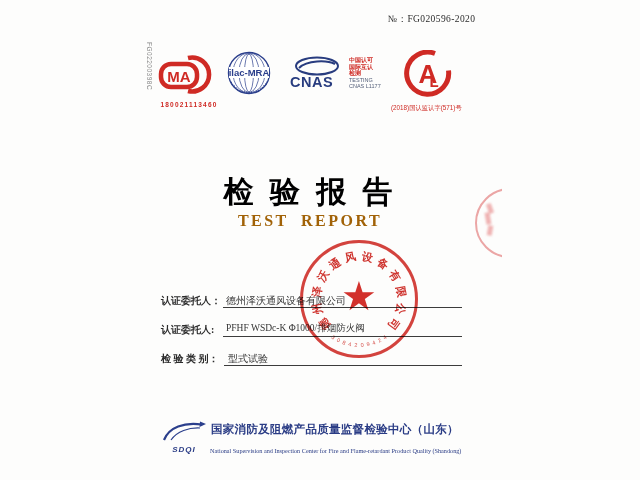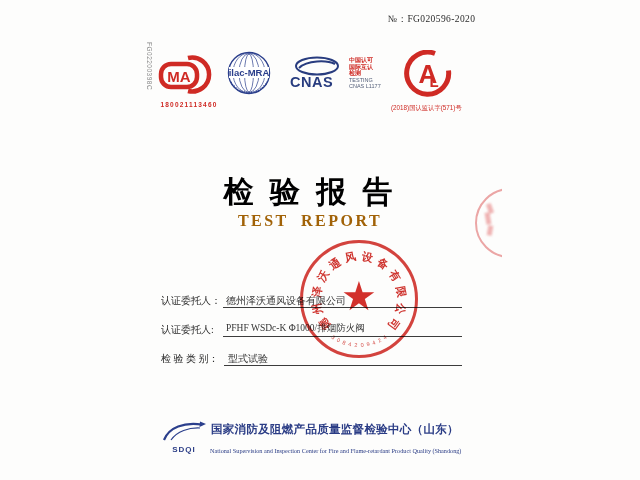--- a/index.html
+++ b/index.html
@@ -25,21 +25,21 @@
   .cal-caption{font-size:6.3px;color:#cf2a24;margin-top:2px;white-space:nowrap;margin-left:-8px;
                font-family:"Liberation Sans",sans-serif;}
 
   
   .title-cn{left:140px;top:172px;width:340px;text-align:center;font-size:30px;font-weight:bold;
             color:#000000;letter-spacing:4px;font-family:"Liberation Sans",sans-serif;white-space:nowrap;}
   .title-en{left:140px;top:212px;width:340px;text-align:center;font-size:16px;font-weight:bold;
             color:#a16207;letter-spacing:2.5px;word-spacing:6px;}
 
   
-  .field-label{font-size:10px;color:#2b2b2b;font-weight:400;white-space:nowrap;}
+  .field-label{font-size:10px;color:#2b2b2b;font-weight:700;white-space:nowrap;}
   .field-value{font-size:10px;color:#333;white-space:nowrap;}
   .u-line{height:1px;background:#3c3c3c;}
 
   
   .seal{border-radius:50%;mix-blend-mode:multiply;}
   .main-seal{left:300px;top:240px;width:112px;height:112px;border:3.5px solid rgba(206,34,28,.85);}
   .seal-star{position:absolute;left:50%;top:50%;transform:translate(-50%,-54%);font-size:40px;
              color:rgba(208,32,26,.92);line-height:1;}
   .ring{position:absolute;left:0;top:0;width:100%;height:100%;}
   .ring-name{font-size:11px;font-weight:bold;color:rgba(204,30,24,.9);font-family:"Liberation Sans",sans-serif;}
@@ -49,21 +49,21 @@
   .edge-clip{left:468px;top:186px;width:34px;height:72px;overflow:hidden;}
   .edge-seal{position:absolute;left:7px;top:2px;width:66px;height:66px;border-radius:50%;
              border:2.5px solid rgba(223,95,95,.55);mix-blend-mode:multiply;}
   .smudge{position:absolute;background:rgba(220,70,70,.4);filter:blur(1px);}
 
   
   .footer-cn{left:211px;top:422px;font-size:11.5px;font-weight:bold;color:#2a3c85;
              font-family:"Liberation Sans",sans-serif;letter-spacing:.3px;white-space:nowrap;}
   .footer-en{left:210px;top:447px;font-size:6.2px;color:#2a3c85;white-space:nowrap;}
   .sdqi{left:161px;top:420px;width:46px;text-align:center;}
-  .sdqi-word{font-size:8px;font-weight:bold;color:#2a3c85;
+  .sdqi-word{font-size:8px;font-weight:bold;font-style:italic;color:#2a3c85;
              font-family:"Liberation Sans",sans-serif;letter-spacing:1px;margin-top:0px;}
 </style>
 </head>
 <body>
 
 <div class="canvas">
 
   <div class="abs report-no">
     <span>№：</span><span>FG020596-2020</span>
   </div>

